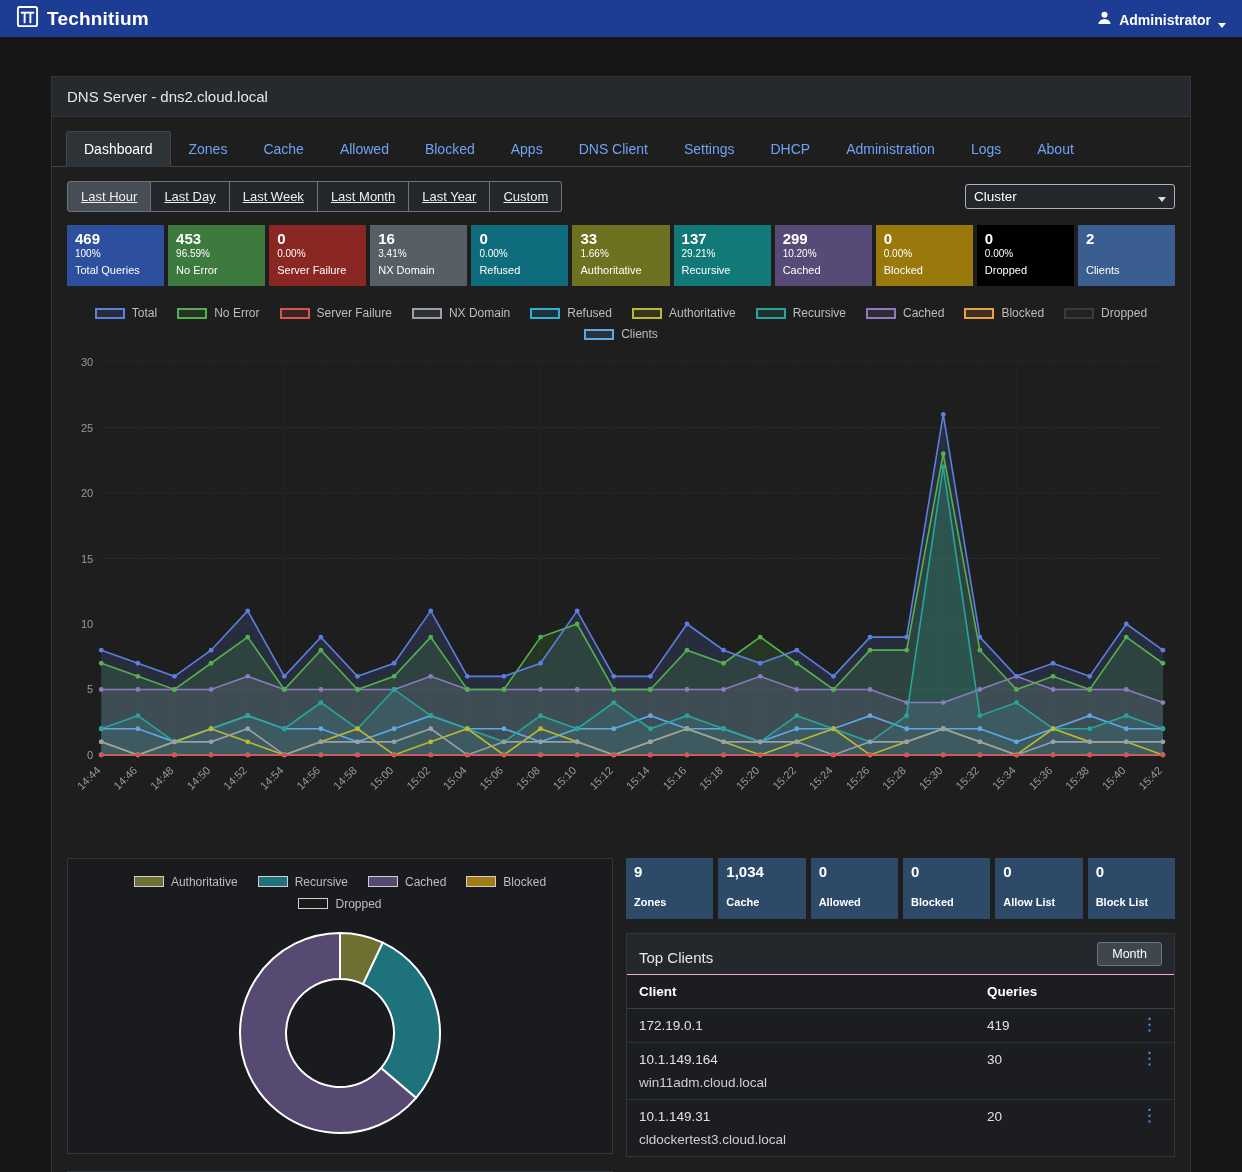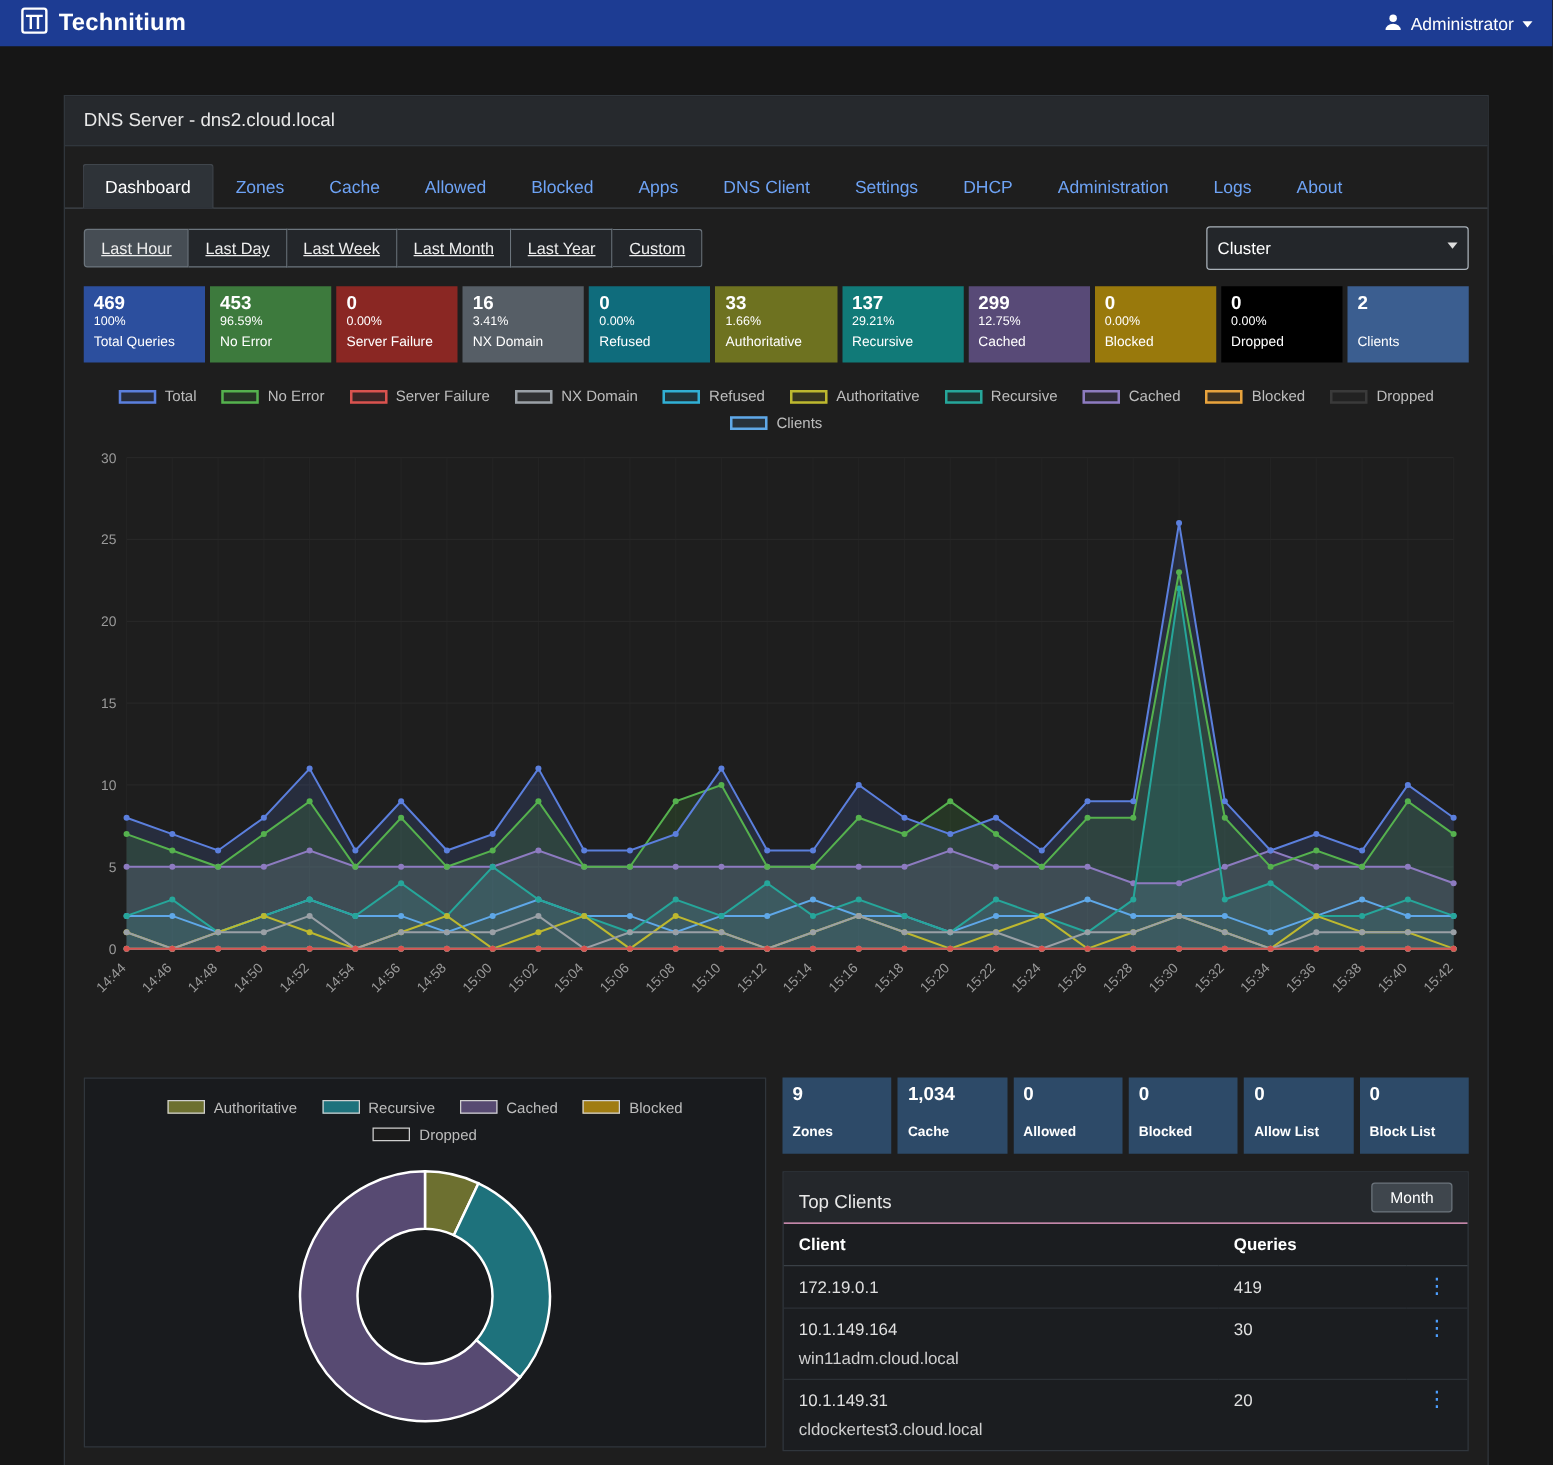--- a/index.html
+++ b/index.html
@@ -14,21 +14,21 @@
     height: 37px;
     background: #1d3c93;
     display: flex;
     align-items: center;
     justify-content: space-between;
     padding: 0 16px;
     gap: 32px;
   }
   .brand { display: flex; align-items: center; gap: 8px; cursor: pointer; }
   .brand-text { color: #fff; font-size: 19px; font-weight: bold; letter-spacing: .2px; }
-  .user-box { display: flex; align-items: center; gap: 7px; color: #fff; font-size: 14px; font-weight: normal; cursor: pointer; }
+  .user-box { display: flex; align-items: flex-end; gap: 7px; color: #fff; font-size: 14px; font-weight: bold; cursor: pointer; }
   .caret-down {
     width: 0; height: 0; border-left: 4px solid transparent; border-right: 4px solid transparent;
     border-top: 5px solid #fff; margin-top: 2px;
   }
   
   .container { width: 1140px; margin: 39px auto 0; }
   .main-panel { background: #1e1e1e; border: 1px solid #30363c; padding-bottom: 4px; }
   .panel-header {
     padding: 11px 15px; font-size: 15px; color: #e8e8e8;
     background: #26292d; border-bottom: 1px solid #30363c;
@@ -52,21 +52,21 @@
   .btn:first-child { border-left-width: 1px; border-radius: 3px 0 0 3px; }
   .btn:last-child { border-radius: 0 3px 3px 0; }
   .btn.active { background: #464d54; }
   .select-wrap { position: relative; width: 210px; }
   .select-wrap::after {
     content: ""; position: absolute; right: 9px; top: 13px; pointer-events: none;
     width: 0; height: 0; border-left: 4px solid transparent; border-right: 4px solid transparent;
     border-top: 5px solid #ddd;
   }
   select {
-    width: 100%; height: 35px; background: #23262a; color: #fff;
+    width: 100%; height: 25px; background: #23262a; color: #fff;
     border: 1px solid #aab2ba; border-radius: 3px; padding: 4px 8px; font-size: 13.5px;
     appearance: none; -webkit-appearance: none; font-family: "Liberation Sans", sans-serif;
   }
   
   .stats-row { display: flex; gap: 4px; padding: 0 15px; }
   .stat-tile { flex: 1; height: 61px; padding: 5px 8px; color: #fff; overflow: hidden; }
   .stat-value { font-size: 15px; font-weight: bold; line-height: 17px; }
   .stat-percent { font-size: 10px; min-height: 13px; line-height: 13px; }
   .stat-label { font-size: 11px; font-weight: normal; margin-top: 4px; white-space: nowrap; }
   
@@ -209,21 +209,21 @@
         <div class="stat-percent">1.66%</div>
         <div class="stat-label">Authoritative</div>
       </div>
       <div class="stat-tile" style="background: rgb(17, 122, 120);">
         <div class="stat-value">137</div>
         <div class="stat-percent">29.21%</div>
         <div class="stat-label">Recursive</div>
       </div>
       <div class="stat-tile" style="background: rgb(88, 74, 119);">
         <div class="stat-value">299</div>
-        <div class="stat-percent">12.75%</div>
+        <div class="stat-percent">10.20%</div>
         <div class="stat-label">Cached</div>
       </div>
       <div class="stat-tile" style="background: rgb(153, 121, 12);">
         <div class="stat-value">0</div>
         <div class="stat-percent">0.00%</div>
         <div class="stat-label">Blocked</div>
       </div>
       <div class="stat-tile" style="background: rgb(0, 0, 0);">
         <div class="stat-value">0</div>
         <div class="stat-percent">0.00%</div>

